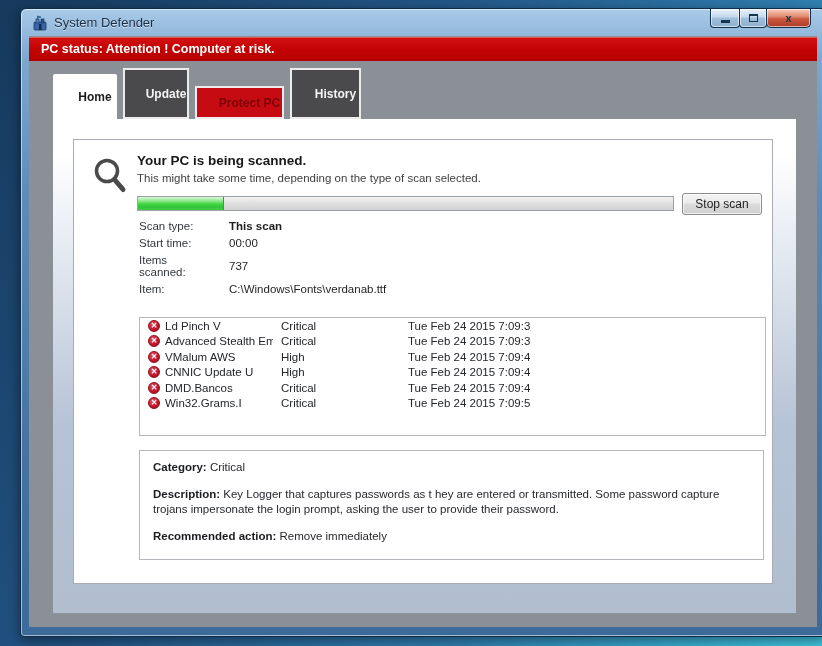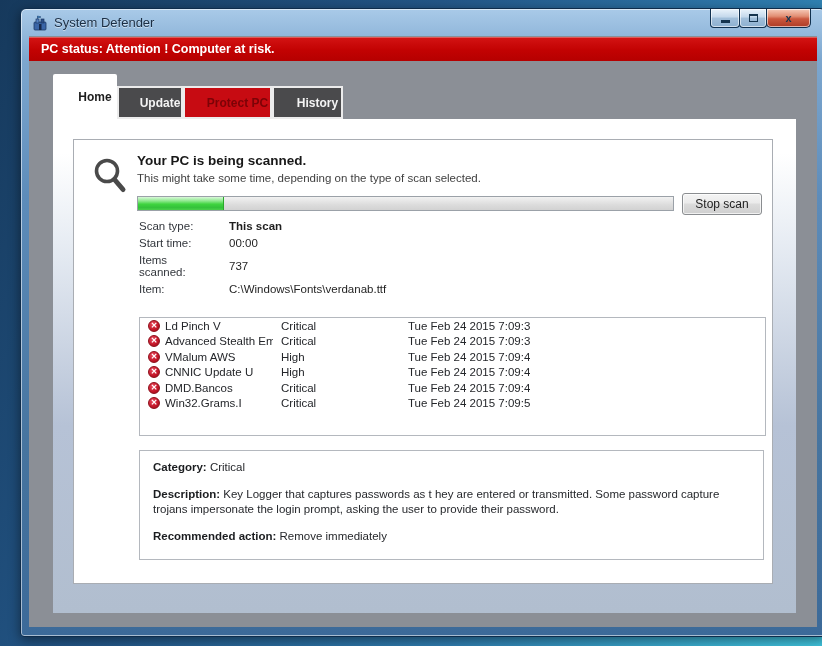--- a/index.html
+++ b/index.html
@@ -39,24 +39,24 @@
     margin-top:1px; height:24px; line-height:24px; padding-left:12px;
     background: linear-gradient(180deg,#d41414 0%, #c20202 55%, #b50000 100%);
     box-shadow: inset 0 1px 0 rgba(255,255,255,.3);
     color:#ffffff; font-weight:bold; font-size:12.5px;
   }
   
   .tabstrip { position:absolute; left:24px; top:38px; height:45px; display:flex; align-items:flex-end; }
   .tab {
     font-size:12px; font-weight:bold; text-align:center;
     display:flex; align-items:center; justify-content:center;
-    cursor:default;padding-left:20px;
+    margin-right:6px; cursor:default;padding-left:20px;
   }
   .tab.active { width:64px; height:45px; background:#ffffff; color:#1d1d1d; border-radius:2px 2px 0 0; }
-  .tab.dark   { width:66px; height:33px; background:#4a4a4c; color:#f4f4f4; border:2px solid #ececec; }
+  .tab.dark   { width:66px; height:51px; background:#4a4a4c; color:#f4f4f4; border:2px solid #ececec; }
   .tab.dark.wide { width:71px; }
   .tab.alert  { width:89px; height:33px; background:#c70b12; color:#7c0307; border:2px solid #ececec; }
   
   .content {
     position:absolute; left:24px; top:83px; width:743px; height:494px;
     background: linear-gradient(180deg, #ffffff 0%, #ffffff 7%, #e3e9f1 28%, #b6c2d6 62%, #b1becf 100%);
   }
   .panel {
     position:absolute; left:20px; top:20px; width:700px; height:445px;
     background:#ffffff; border:1px solid #a9adb3;

